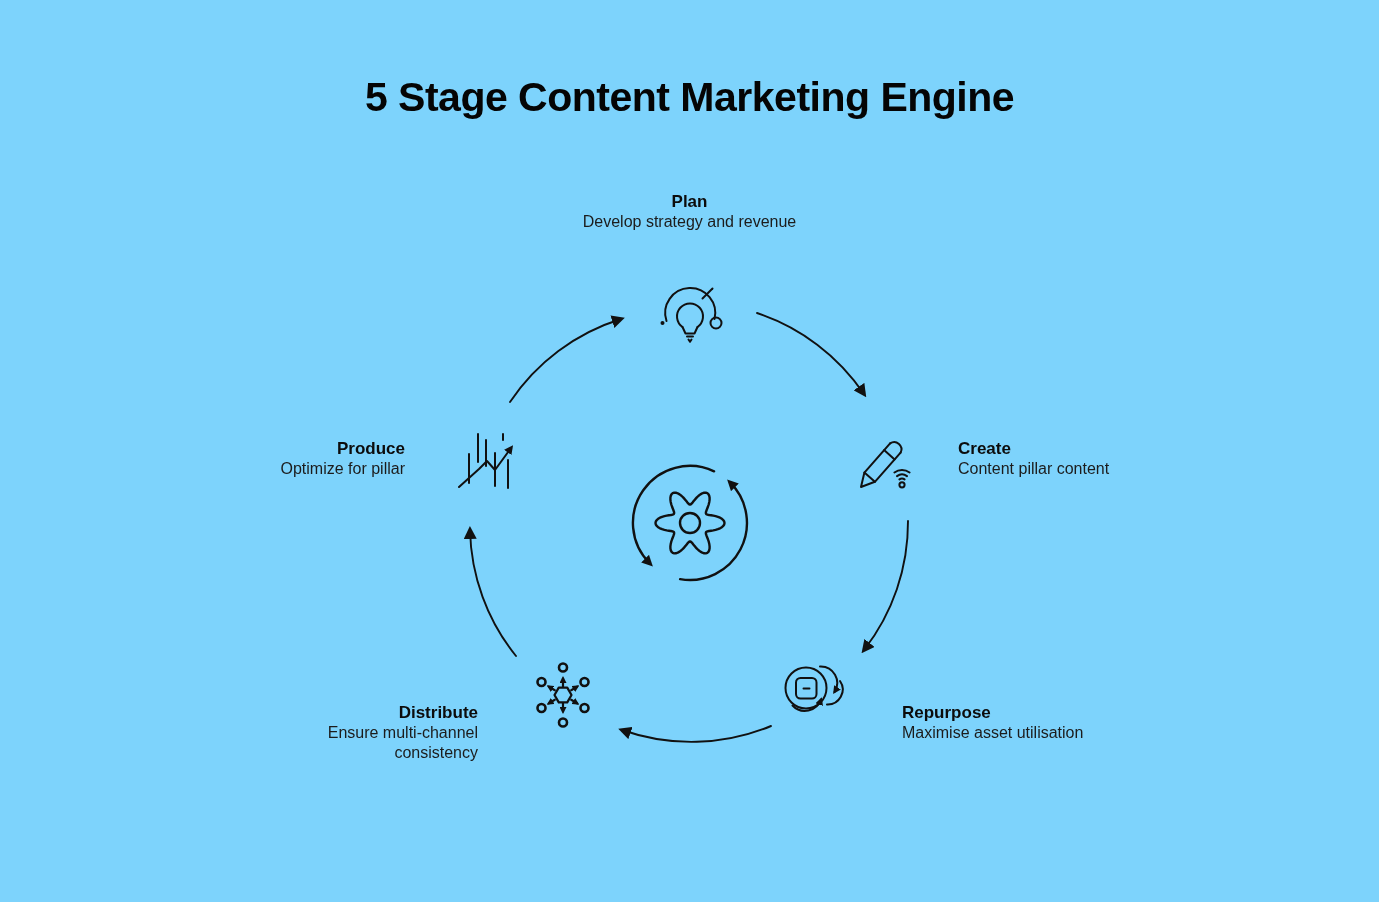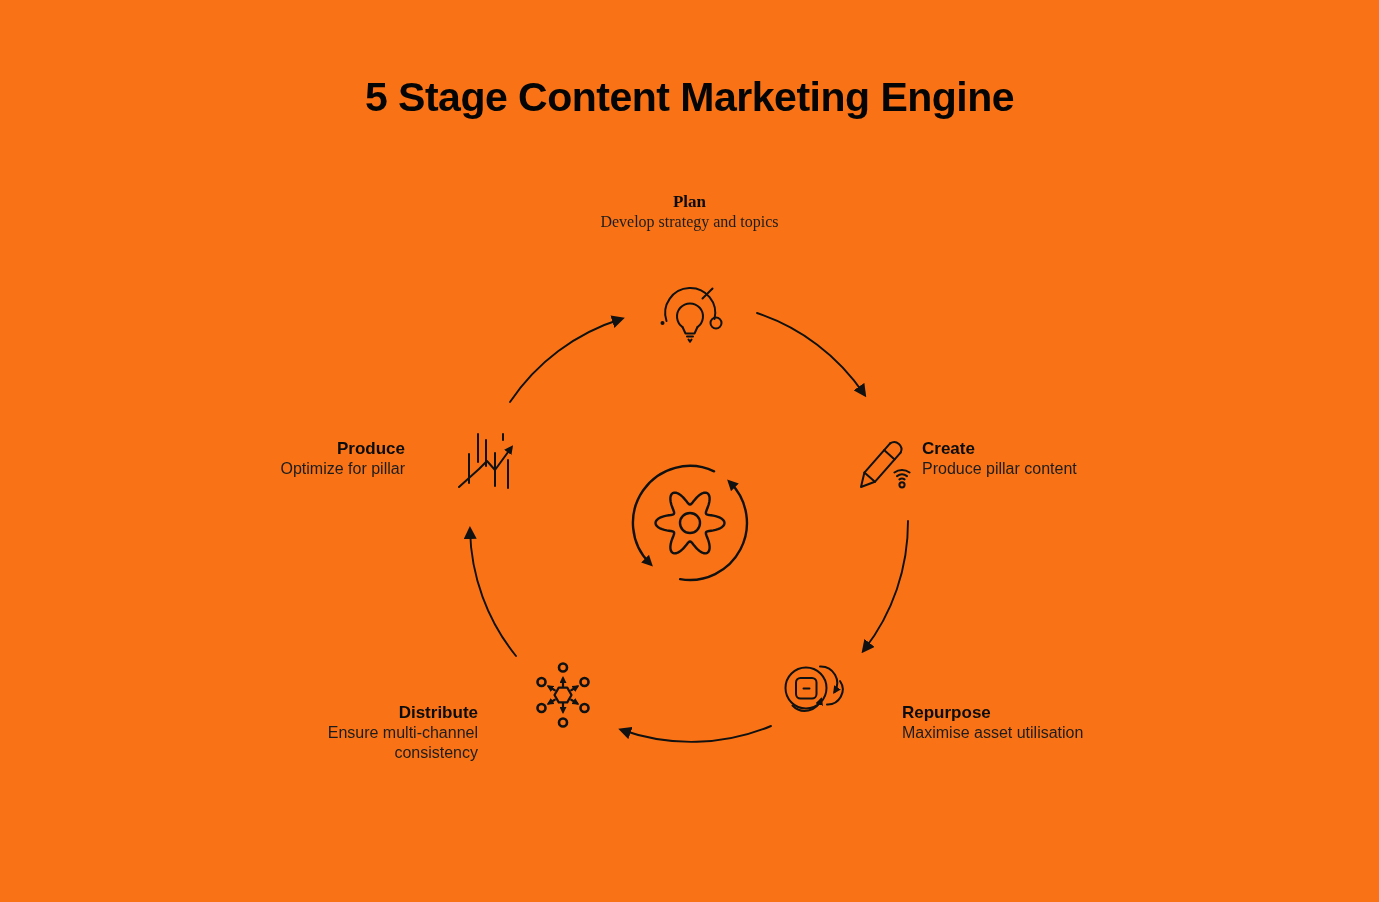--- a/index.html
+++ b/index.html
@@ -1,61 +1,61 @@
 <!DOCTYPE html>
 <html><head>
 <meta charset="utf-8">
 <style>
   html, body { margin: 0; padding: 0; background: #ffffff; }
   .canvas {
     position: relative;
     width: 1379px;
     height: 902px;
-    background: #f97316;
+    background: #7dd3fc;
     font-family: "Liberation Sans", sans-serif;
     color: #111111;
     overflow: hidden;
   }
   .title {
     position: absolute;
     top: 74px;
     left: 0;
     width: 100%;
     text-align: center;
     font-size: 41px;
     font-weight: 700;
     letter-spacing: -0.5px;
     color: #050505;
   }
   .stage-label { position: absolute; line-height: 20px; }
   .stage-name { font-size: 17px; font-weight: 700; color: #0c0c0c; }
   .stage-desc { font-size: 16px; font-weight: 400; color: #1c1c1c; }
-  .align-c { text-align: center; font-family: Liberation Serif, serif; }
+  .align-c { text-align: center; }
   .align-l { text-align: left; }
   .align-r { text-align: right; }
   .icon-box { position: absolute; }
   .icon-box svg { display: block; }
   .overlay { position: absolute; top: 0; left: 0; pointer-events: none; }
   svg * { vector-effect: none; }
 </style>
 </head>
 <body>
 
 <div class="canvas">
 
   <div class="title">5 Stage Content Marketing Engine</div>
 
   <div class="stage-label align-c" style="left:50%; top:192px; transform:translateX(-50%); width:300px;">
     <div class="stage-name">Plan</div>
-    <div class="stage-desc">Develop strategy and topics</div>
+    <div class="stage-desc">Develop strategy and revenue</div>
   </div>
 
-  <div class="stage-label align-l" style="left:922px; top:439px;">
+  <div class="stage-label align-l" style="left:958px; top:439px;">
     <div class="stage-name">Create</div>
-    <div class="stage-desc">Produce pillar content</div>
+    <div class="stage-desc">Content pillar content</div>
   </div>
 
   <div class="stage-label align-r" style="right:901px; top:703px; width:160px;">
     <div class="stage-name">Distribute</div>
     <div class="stage-desc">Ensure multi-channel consistency</div>
   </div>
 
   <div class="stage-label align-l" style="left:902px; top:703px;">
     <div class="stage-name">Repurpose</div>
     <div class="stage-desc">Maximise asset utilisation</div>

